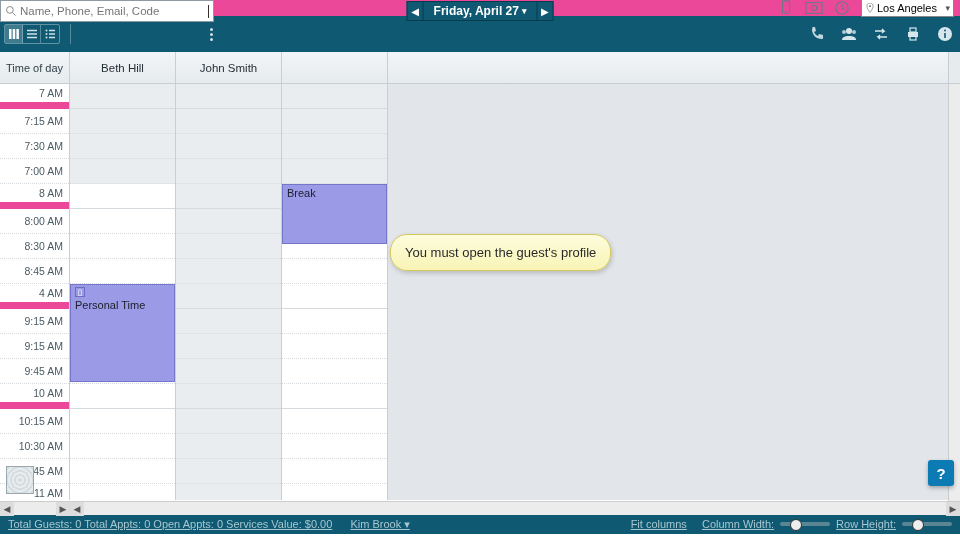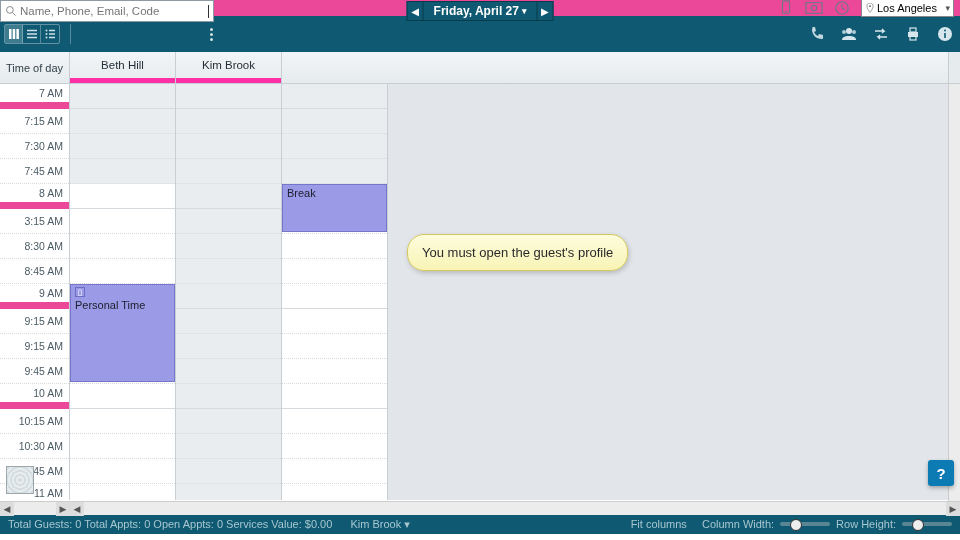--- a/index.html
+++ b/index.html
@@ -32,21 +32,21 @@
   .nav-tab.active { color: #fff; font-weight: bold; }
   .kebab { margin-left: 8px; display:flex; flex-direction:column; gap:2px; padding:4px; }
   .kebab span { width:3px; height:3px; border-radius:50%; background: rgba(255,255,255,0.8); }
   .nav-right { margin-left: auto; display: flex; align-items: center; gap: 14px; }
   .nav-right .ni { width:18px; height:18px; color:#d6e6ec; display:flex; align-items:center; justify-content:center; }
   
   .grid-container { position: relative; height: 462px; background:#fff; }
   .grid-header { height: 32px; background: linear-gradient(#f2f5f7,#e6ebee); border-bottom:1px solid #c7cfd4; display:flex; position:relative; }
   .time-header { width: 70px; border-right:1px solid #c7cfd4; display:flex; align-items:center; justify-content:center; font-size:11px; color:#324049; }
   .col-header-wrap { flex:1; display:flex; position:relative; }
-  .col-header { border-right:1px solid #c7cfd4; display:flex; flex-direction:column; align-items:stretch; }
+  .col-header { border-right:1px solid #c7cfd4; display:flex; flex-direction:row; align-items:stretch; }
   .col-header .name { flex:1; display:flex; align-items:center; justify-content:center; font-size:11.5px; color:#253038; }
   .col-header .underline { height:5px; }
   .vscroll-stub { width:12px; border-left:1px solid #c7cfd4; background:#e6ebee; }
   
   .grid-body { position:relative; height: 416px; overflow:hidden; }
   .time-col { position:absolute; left:0; top:0; width:70px; border-right:1px solid #c7cfd4; height:100%; }
   .time-slot { height:25px; border-bottom:1px dotted #d4dadd; display:flex; align-items:center; justify-content:flex-end; padding-right:6px; font-size:10.5px; color:#4a5a63; }
   .grid-cols { position:absolute; left:70px; top:0; height:100%; display:flex; }
   .grid-col { border-right:1px solid #c7cfd4; position:relative; }
   .grid-col .row { height:25px; border-bottom:1px dotted #d4dadd; }
@@ -61,21 +61,21 @@
   .hscroll-row { position:absolute; left:0; right:0; bottom:-1px; height:14px; display:flex; }
   .hscroll { height:14px; background:#ececec; border-top:1px solid #ccc; display:flex; align-items:center; }
   .hscroll .arrow { width:14px; height:14px; display:flex; align-items:center; justify-content:center; font-size:9px; color:#555; background:#ddd; }
   .hscroll .track { flex:1; }
   
   .tooltip { position:absolute; background: linear-gradient(#fdfcdc,#f8f4b6); border:1px solid #d6c95a; border-radius:6px; padding:10px 14px; font-size:13px; color:#2a2a2a; box-shadow: 1px 2px 5px rgba(0,0,0,0.2); }
   
   .avatar-slot { position:absolute; left:6px; bottom:20px; width:28px; height:28px; border:1px solid #9aa7ad; background: repeating-radial-gradient(circle at center,#d6dde1 0,#d6dde1 2px,#e7ecef 2px,#e7ecef 4px); }
   .statusbar { height:20px; background:#0f5a72; color:#a7c6d0; display:flex; align-items:center; font-size:11px; padding:0 8px; gap:6px; }
   .statusbar .spacer { flex:1; }
-  .statusbar .sl { color:#a7c6d0; }
+  .statusbar .sl { color:#a7c6d0;text-decoration:underline; }
   .statusbar .slider { width:50px; height:4px; background:#5a8694; border-radius:2px; position:relative; }
   .statusbar .slider::after { content:""; position:absolute; width:10px; height:10px; background:#eee; border-radius:50%; top:-3px; left:10px; border:1px solid #333; }
   .help-fab { position:absolute; right:6px; bottom:28px; width:26px; height:26px; background:#0c7ab3; border-radius:3px; display:flex; align-items:center; justify-content:center; color:#fff; font-weight:bold; font-size:15px; box-shadow:0 2px 4px rgba(0,0,0,0.3); }
   svg { display:block; }
 </style>
 </head>
 <body>
 
 <div class="topbar">
   <div class="search-wrap">
@@ -194,39 +194,42 @@
 
 <div class="grid-container">
   <div class="grid-header">
     <div class="time-header">Time of day</div>
     <div class="col-header-wrap">
       <div class="col-header" style="width:106px">
         <div class="name">Beth Hill</div>
         <div class="underline" style="background:#ff2fa5"></div>
       </div>
       <div class="col-header" style="width:106px">
-        <div class="name">Kim Brook</div>
+        <div class="name">John Smith</div>
+        <div class="underline" style="background:#1a2aff"></div>
+      </div>
+      <div class="col-header" style="width:106px">
         <div class="underline" style="background:#ff2fa5"></div>
       </div>
       <div style="flex:1; border-right:none; background:linear-gradient(#f2f5f7,#e6ebee);"></div>
     </div>
     <div class="vscroll-stub"></div>
   </div>
 
   <div class="grid-body">
     <div class="time-col">
       <div class="time-slot nb">7 AM</div>
       <div class="time-slot">7:15 AM</div>
       <div class="time-slot">7:30 AM</div>
-      <div class="time-slot">7:45 AM</div>
+      <div class="time-slot">7:00 AM</div>
       <div class="time-slot nb">8 AM</div>
-      <div class="time-slot">3:15 AM</div>
+      <div class="time-slot">8:00 AM</div>
       <div class="time-slot">8:30 AM</div>
       <div class="time-slot">8:45 AM</div>
-      <div class="time-slot nb">9 AM</div>
+      <div class="time-slot nb">4 AM</div>
       <div class="time-slot">9:15 AM</div>
       <div class="time-slot">9:15 AM</div>
       <div class="time-slot">9:45 AM</div>
       <div class="time-slot nb">10 AM</div>
       <div class="time-slot">10:15 AM</div>
       <div class="time-slot">10:30 AM</div>
       <div class="time-slot">10:45 AM</div>
       <div class="time-slot nb">11 AM</div>
     </div>
     <div class="grid-cols">
@@ -286,29 +289,29 @@
           <div class="row"></div>
         <div class="row nb"></div>
           <div class="row"></div>
           <div class="row"></div>
           <div class="row"></div>
         <div class="row nb"></div>
           <div class="row"></div>
           <div class="row"></div>
           <div class="row"></div>
           <div class="row nb"></div>
-        <div class="event" style="top:100px; height:48px; left:0; right:0;">
+        <div class="event" style="top:100px; height:60px; left:0; right:0;">
           <span>Break</span>
         </div>
       </div>
     </div>
 
     <div class="dead-area" style="left:388px; right:12px;"></div>
 
-    <div class="tooltip" style="left:407px; top:150px;border-radius:17px;">
+    <div class="tooltip" style="left:390px; top:150px;border-radius:17px;">
       <span>You must open the guest's profile</span>
     </div>
   </div>
 
   <div class="vscroll"></div>
 
   <div class="hscroll-row">
     <div class="hscroll" style="width:70px;">
       <div class="arrow">◀</div>
       <div class="track"></div>

